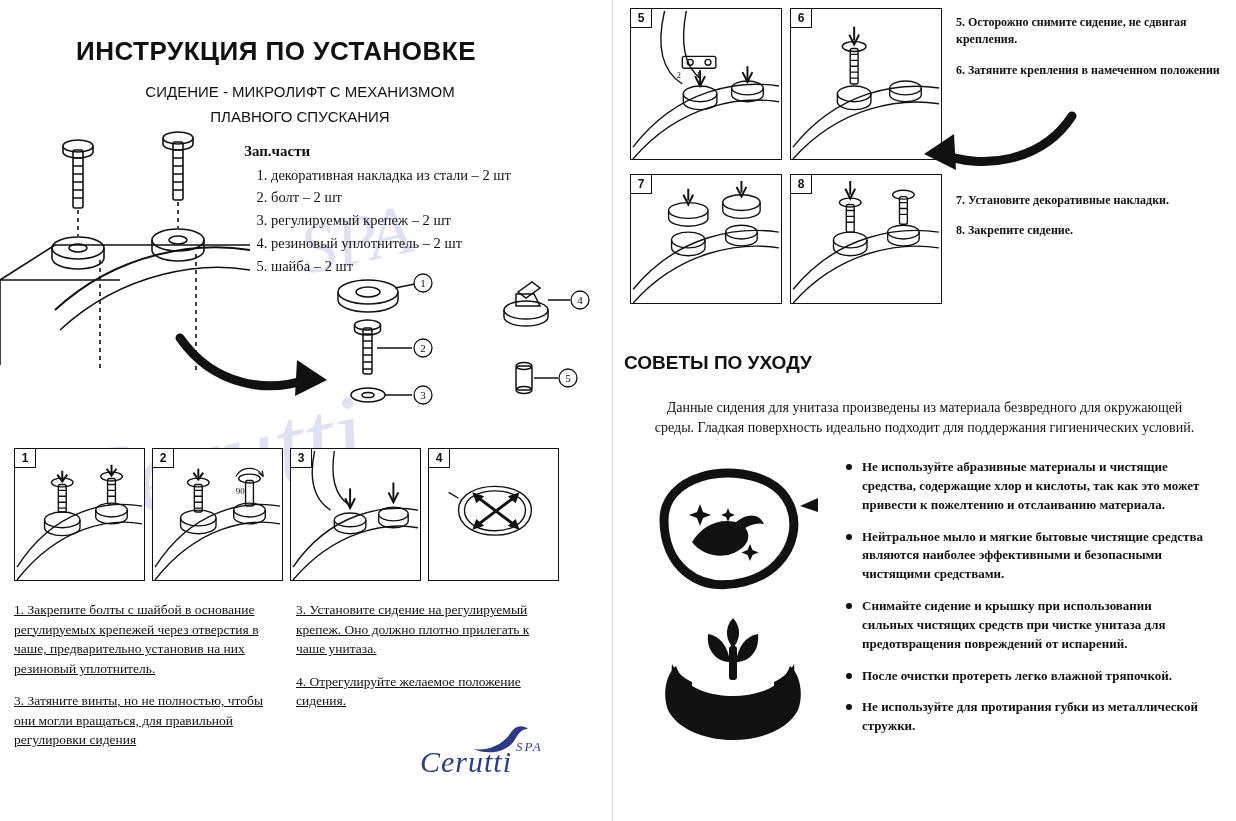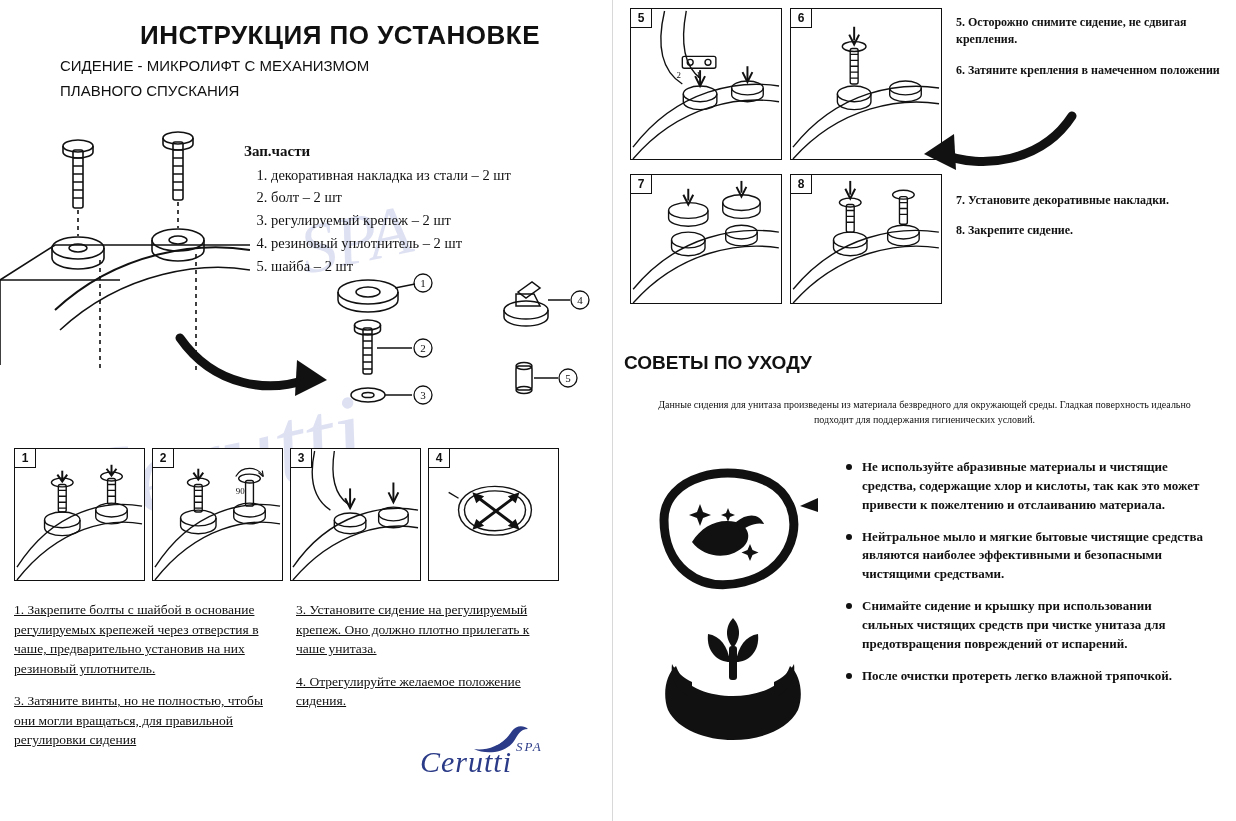--- a/index.html
+++ b/index.html
@@ -15,27 +15,27 @@
   .col-left{width:612px;height:821px;position:relative;}
   .col-right{width:624px;height:821px;position:relative;}
   .divider{position:absolute;left:612px;top:0;width:1px;height:821px;background:#d8d8d8;}
 
   
   .title{
     font-family:"Liberation Sans", sans-serif;
     font-weight:bold;
     font-size:26px;
     letter-spacing:.5px;
-    text-align:right;
-    margin:0;
+    text-align:left;
+    margin:16px;
   }
   .subtitle{
     font-family:"Liberation Sans", sans-serif;
     font-size:15px;
-    text-align:left;
+    text-align:center;
     line-height:1.25;
     margin:6px 0 0 0;
   }
   .header-block{position:absolute;left:60px;top:20px;width:480px;}
 
   
   .parts{position:absolute;left:244px;top:140px;width:330px;font-size:14.5px;line-height:1.5;}
   .parts h3{margin:0 0 2px 0;font-size:15px;font-weight:bold;}
   .parts ol{margin:0;padding-left:26px;}
   .parts li{margin:1px;}
@@ -64,21 +64,21 @@
 
   
   .rtext{font-family:"Liberation Serif",serif;font-size:12px;line-height:1.45;}
   .rtext p{margin:0 0 13px 0;font-weight:bold;}
 
   .care-title{
     font-family:"Liberation Sans", sans-serif;
     font-weight:bold;font-size:19px;text-align:left;margin:0;
   }
   .care-intro{
-    font-size:10px;line-height:1.45;text-align:center;margin:10px 0 0 0;
+    font-size:14px;line-height:1.45;text-align:center;margin:10px 0 0 0;
   }
   .care-list{margin:0;padding:0;list-style:none;font-size:13px;line-height:1.45;}
   .care-list li{
     position:relative;padding-left:16px;margin-bottom:13px;font-weight:bold;
   }
   .care-list li:before{
     content:"";position:absolute;left:0;top:6px;width:6px;height:6px;background:#111;border-radius:50%;
   }
 
   
@@ -473,16 +473,17 @@
           <path d="M146 52 C 148 68, 140 80, 126 86 L126 70 C 134 66, 142 60, 146 52 Z"></path>
         </g>
       </svg>
     </div>
 
     <ul class="care-list" style="position:absolute;left:234px;top:458px;width:360px;">
       <li>Не используйте абразивные материалы и чистящие средства, содержащие хлор и кислоты, так как это может привести к пожелтению и отслаиванию материала.</li>
       <li>Нейтральное мыло и мягкие бытовые чистящие средства являются наиболее эффективными и безопасными чистящими средствами.</li>
       <li>Снимайте сидение и крышку при использовании сильных чистящих средств при чистке унитаза для предотвращения повреждений от испарений.</li>
       <li>После очистки протереть легко влажной тряпочкой.</li>
+      <li>Не используйте для протирания губки из металлической стружки.</li>
     </ul>
 
   </div>
 </div>
 
 </body></html>

